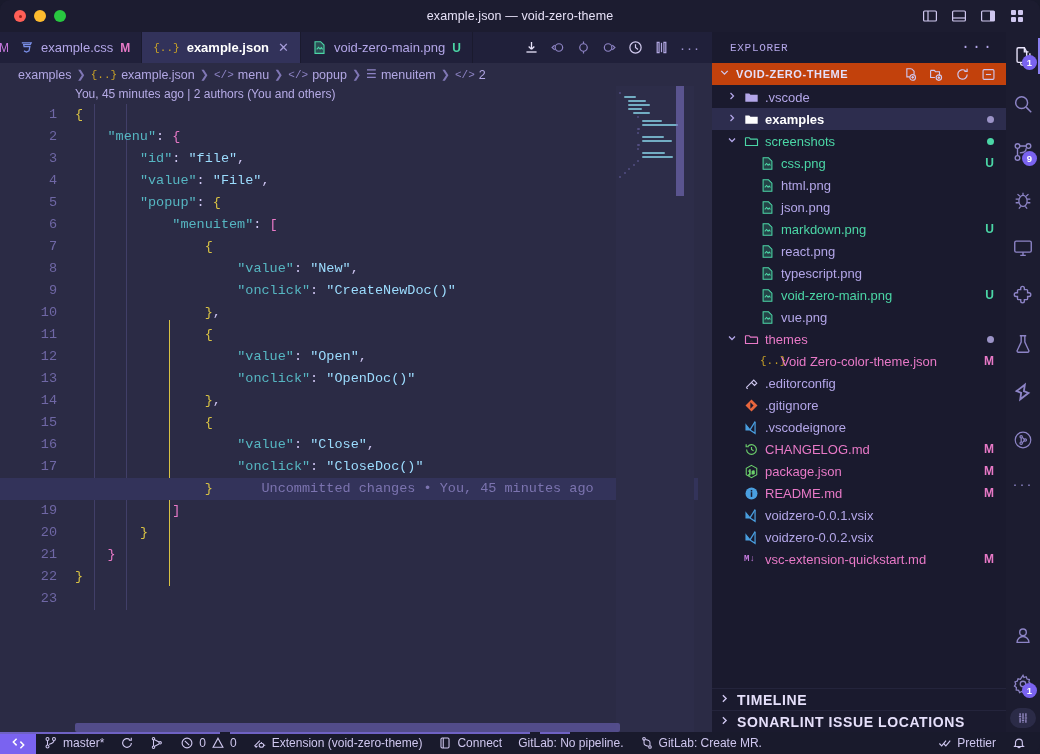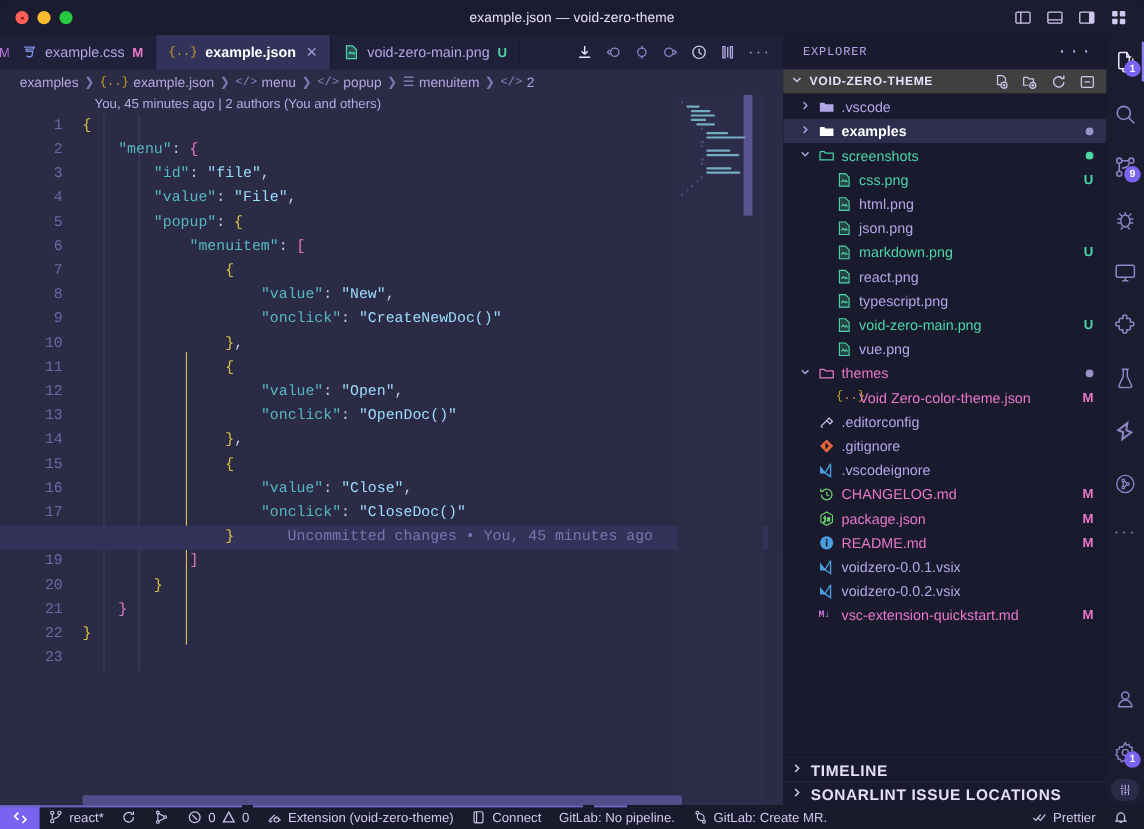--- a/index.html
+++ b/index.html
@@ -56,21 +56,21 @@
   .breadcrumbs { height:23px; flex:0 0 23px; display:flex; align-items:center; gap:5px;
      padding:0 0 0 18px; background:#2b2b45; font-size:12.5px; color:#b2a7e4; white-space:nowrap;}
   .bc-sep { color:#7f76b4; font-size:11px; }
   .bc-item { display:flex; align-items:center; gap:4px; }
   .bc-json { color:#c9a227; font-size:11px; font-family:"Liberation Mono", monospace; }
   .bc-tag { color:#8d83c4; font-size:11px; font-family:"Liberation Mono", monospace;}
 
   
   .codearea { flex:1 1 auto; position:relative; background:#2b2b45; overflow:hidden; }
   .blameline { position:absolute; left:75px; top:1px; font-size:12px; color:#b6abe6;
-     font-family:"Liberation Sans", sans-serif; white-space:nowrap;margin-left:11px;}
+     font-family:"Liberation Sans", sans-serif; white-space:nowrap;}
   .gutter { position:absolute; left:0; top:18px; width:75px; }
   .lines { position:absolute; left:0; top:18px; right:0; }
   .ln, .cl { height:22px; line-height:22px; font-family:"Liberation Mono", monospace; font-size:13.5px; }
   .ln { text-align:right; padding-right:18px; color:#6f67a5; }
   .ln.cur { color:#cfc6f3; }
   .cl { white-space:pre; padding-left:75px; color:#d7cffb; }
   .cl.hl { background:#33335a; }
   .blame-inline { color:#7c74b0; }
   .tok-key { color:#56b6c2; }
   .tok-str { color:#9cdcfe; }
@@ -84,21 +84,21 @@
   .mmslider { position:absolute; right:10px; top:0; width:8px; height:110px; background:#7f74c9; opacity:.55;}
   .vscroll { position:absolute; right:0; top:0; width:14px; height:100%; background:#2b2b45;}
   .hscroll { position:absolute; left:75px; bottom:0; height:9px; width:545px; background:#5c559b; opacity:.8; border-radius:2px;}
   .lines-wrap { position:absolute; inset:0; overflow:hidden; }
 
   
   .sidebar { width:294px; flex:0 0 294px; background:#1a1a2e; display:flex; flex-direction:column; min-width:0;}
   .sb-head { height:31px; flex:0 0 31px; display:flex; align-items:center; padding:0 12px 0 18px;font-family:Liberation Mono, monospace; }
   .sb-title { font-size:11px; letter-spacing:.7px; color:#b3a6e8; text-transform:uppercase;}
   .sb-more { margin-left:auto; color:#b3a6e8; font-size:15px; letter-spacing:2px; line-height:8px;}
-  .sec-head { height:22px; flex:0 0 22px; display:flex; align-items:center; gap:5px; padding:0 10px 0 6px; background:#404040;}
+  .sec-head { height:22px; flex:0 0 22px; display:flex; align-items:center; gap:5px; padding:0 10px 0 6px; background:#c2410c;}
   .sec-head .chev { width:13px; height:13px; color:#cfc7ef; flex:0 0 13px;}
   .sec-title { font-size:11px; font-weight:bold; letter-spacing:.6px; color:#e5dffa; text-transform:uppercase;}
   .sec-actions { margin-left:auto; display:flex; gap:11px; align-items:center;}
   .sec-actions svg { width:15px; height:15px; color:#cfc7ef; display:block;}
 
   .tree { flex:1 1 auto; overflow:hidden; padding-top:1px; background:#1a1a2e; }
   .row { height:22px; display:flex; align-items:center; gap:6px; padding-right:12px; white-space:nowrap; cursor:pointer;}
   .row.sel { background:#2d2d4e; }
   .row .chev { width:12px; height:12px; color:#b3a6e8; flex:0 0 12px;}
   .row .spacer12 { width:12px; flex:0 0 12px;}
@@ -795,21 +795,21 @@
           <path d="M10 13l3.5-3.5L10 6"></path>
         </svg>
     </div>
     <div class="sb-it">
       <svg viewBox="0 0 16 16" fill="none" stroke="currentColor" stroke-width="1.2">
         <circle cx="4" cy="3.4" r="1.7"></circle>
           <circle cx="11.4" cy="3.4" r="1.7"></circle>
           <circle cx="4" cy="12" r="1.7"></circle>
         <path d="M4 5.1v5.2M11.4 5.1c0 3-2.8 3.6-5.7 4.4"></path>
         </svg>
-      <span>react*</span>
+      <span>master*</span>
     </div>
     <div class="sb-it">
       <svg viewBox="0 0 16 16" fill="none" stroke="currentColor" stroke-width="1.3">
         <path d="M13 8a5 5 0 11-1.8-3.9"></path>
           <path d="M12.9 2v2.8h-2.8"></path>
         </svg>
     </div>
     <div class="sb-it">
       <svg viewBox="0 0 16 16" fill="none" stroke="currentColor" stroke-width="1.2">
         <circle cx="4" cy="3" r="1.4"></circle>

